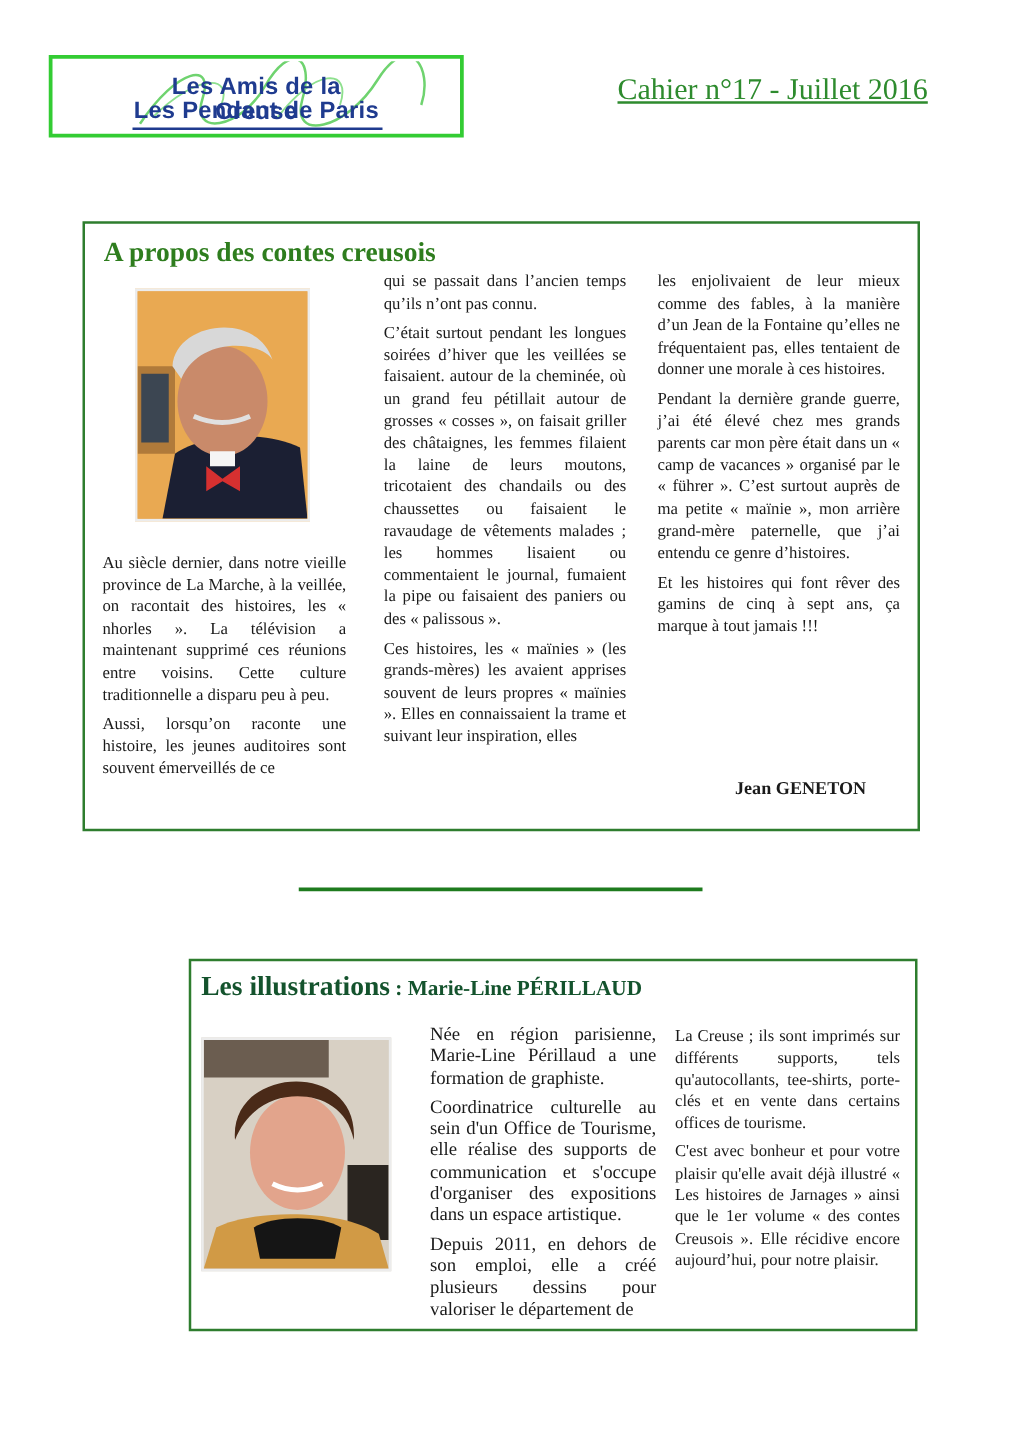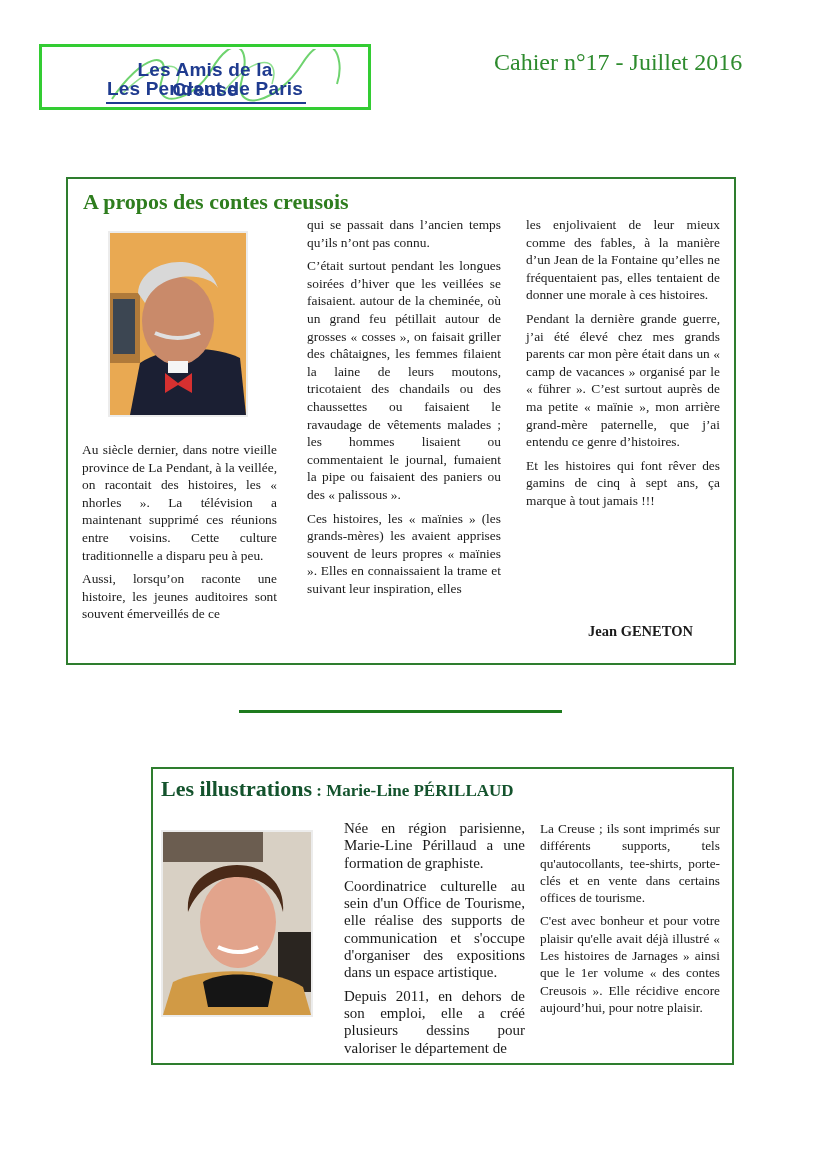--- a/index.html
+++ b/index.html
@@ -9,21 +9,21 @@
 
   
   .logo { left:39px; top:44px; width:332px; height:66px; border:3px solid #33cc33; background:#fff; box-sizing:border-box; }
   .logo-swirl { position:absolute; left:60px; top:2px; width:250px; height:56px; }
   .logo-line { position:absolute; left:64px; right:64px; font-family:Liberation Sans, sans-serif; font-weight:bold;
                color:#1f3b8f; font-size:19px; text-align:center; line-height:20px; letter-spacing:0.2px; }
   .logo-l1 { top:13px; }
   .logo-l2 { top:32px; }
   .logo-underline { position:absolute; left:64px; width:200px; top:55px; height:2px; background:#1f3b8f; }
 
-  .cahier { left:494px; top:49px; font-size:24px; color:#2e8b2e; font-family:"Liberation Serif", serif; white-space:nowrap; }
+  .cahier { left:494px; top:59px; font-size:24px; color:#2e8b2e; font-family:"Liberation Serif", serif; white-space:nowrap;text-decoration:underline; }
 
   
   .frame { border:2px solid #2e7d2e; box-sizing:border-box; background:#fff; }
   .frame1 { left:66px; top:177px; width:670px; height:488px; }
   .frame2 { left:151px; top:767px; width:583px; height:298px; }
 
   .title1 { left:83px; top:189px; font-size:22px; font-weight:bold; color:#2e7d1e; white-space:nowrap;text-align:center; }
   .title2 { left:161px; top:776px; font-size:22px; font-weight:bold; color:#14532d; white-space:nowrap; }
   .title2 .sub { font-size:17px; }
 
@@ -69,21 +69,21 @@
     <path d="M20 182 L30 130 C50 115, 100 110, 130 125 L136 182 Z" fill="#1b1f33"></path>
     <ellipse cx="68" cy="88" rx="36" ry="44" fill="#c98a6a"></ellipse>
     <path d="M28 60 C30 25, 95 15, 108 55 C100 40, 50 35, 35 70 Z" fill="#d8d8d8"></path>
     <path d="M45 100 Q68 110 90 100" stroke="#e0e0e0" stroke-width="4" fill="none"></path>
     <path d="M55 140 L68 150 L82 140 L82 160 L68 152 L55 160 Z" fill="#d63030"></path>
     <rect x="58" y="128" width="20" height="12" fill="#f5f5f5"></rect>
   </svg>
 </div>
 
 <div class="col c1">
-  <p>Au siècle dernier, dans notre vieille province de La Pendant, à la veillée, on racontait des histoires, les « nhorles ». La télévision a maintenant supprimé ces réunions entre voisins. Cette culture traditionnelle a disparu peu à peu.</p>
+  <p>Au siècle dernier, dans notre vieille province de La Marche, à la veillée, on racontait des histoires, les « nhorles ». La télévision a maintenant supprimé ces réunions entre voisins. Cette culture traditionnelle a disparu peu à peu.</p>
   <p>Aussi, lorsqu’on raconte une histoire, les jeunes auditoires sont souvent émerveillés de ce</p>
 </div>
 <div class="col c2">
   <p>qui se passait dans l’ancien temps qu’ils n’ont pas connu.</p>
   <p>C’était surtout pendant les longues soirées d’hiver que les veillées se faisaient. autour de la cheminée, où un grand feu pétillait autour de grosses « cosses », on faisait griller des châtaignes, les femmes filaient la laine de leurs moutons, tricotaient des chandails ou des chaussettes ou faisaient le ravaudage de vêtements malades ; les hommes lisaient ou commentaient le journal, fumaient la pipe ou faisaient des paniers ou des « palissous ».</p>
   <p>Ces histoires, les « maïnies » (les grands-mères) les avaient apprises souvent de leurs propres « maïnies ». Elles en connaissaient la trame et suivant leur inspiration, elles</p>
 </div>
 <div class="col c3">
   <p>les enjolivaient de leur mieux comme des fables, à la manière d’un Jean de la Fontaine qu’elles ne fréquentaient pas, elles tentaient de donner une morale à ces histoires.</p>
   <p>Pendant la dernière grande guerre, j’ai été élevé chez mes grands parents car mon père était dans un « camp de vacances » organisé par le « führer ». C’est surtout auprès de ma petite « maïnie », mon arrière grand-mère paternelle, que j’ai entendu ce genre d’histoires.</p>

